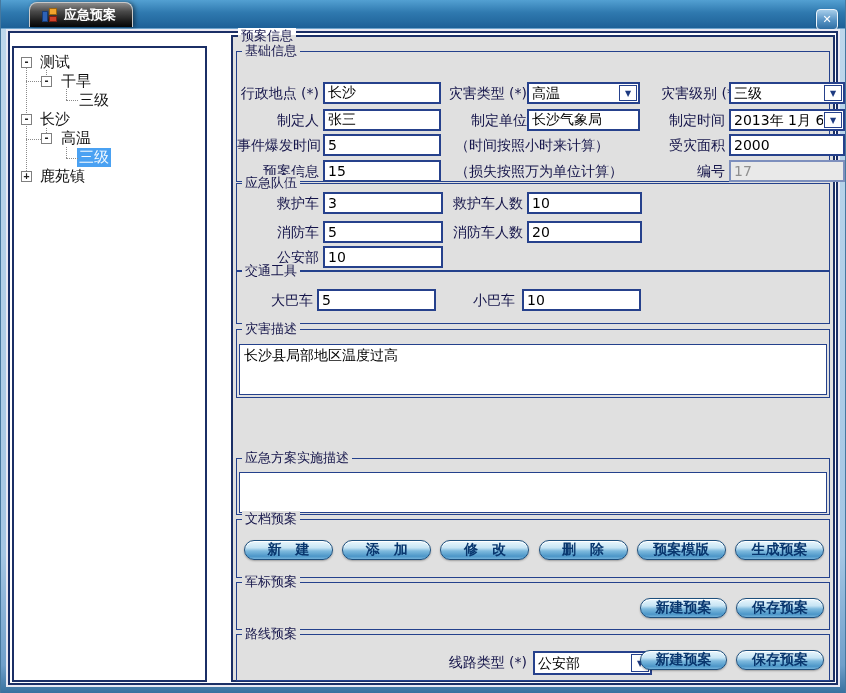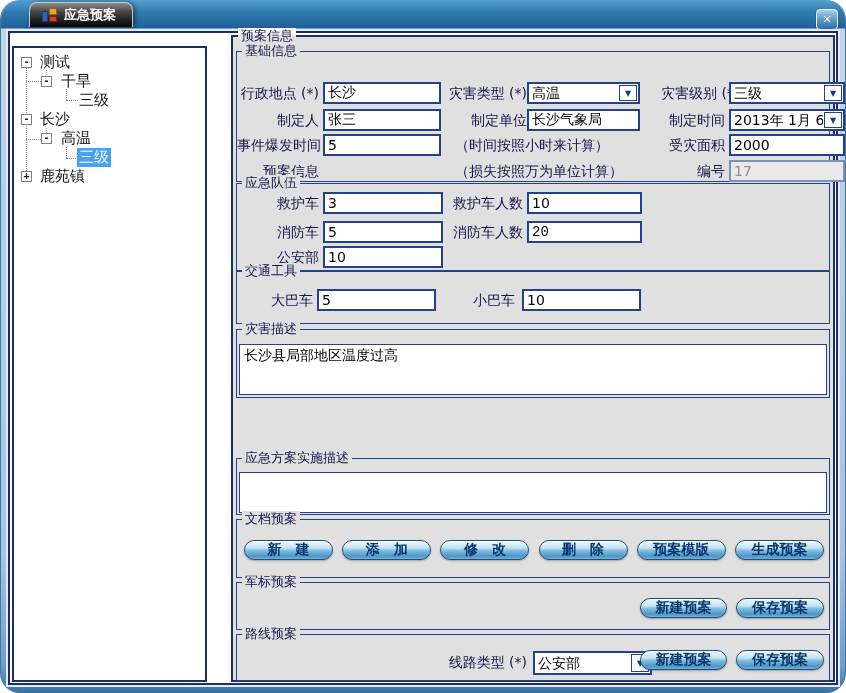--- a/index.html
+++ b/index.html
@@ -1,19 +1,19 @@
 <!DOCTYPE html>
 <html><head>
 <meta charset="utf-8">
 <style>
   html,body{margin:0;padding:0;}
   .stage{position:relative;width:846px;height:693px;overflow:hidden;
     font-family:"DejaVu Sans","Liberation Sans",sans-serif;
     background:linear-gradient(180deg,#bfd8ec 0%,#a4c6e4 80%,#6f9fca 96%,#38719f 100%);
-    border-left:1px solid #46789f;border-right:1px solid #46789f;box-sizing:border-box;border-radius:20px;}
+    border-left:1px solid #46789f;border-right:1px solid #46789f;box-sizing:border-box;}
   
   .caption{position:absolute;left:0;top:0;right:0;height:28px;
     background:linear-gradient(180deg,#53a0d2 0%,#2f79af 45%,#1d6097 100%);
     border-bottom:1px solid #6ea3cc;}
   .tab{position:absolute;left:28px;top:2px;height:24px;display:flex;align-items:center;gap:7px;
     padding:0 16px 0 12px;border:1px solid #c9c9c9;border-bottom:none;border-radius:8px 8px 0 0;
     background:linear-gradient(180deg,#8c8c8c 0%,#4a4a4a 35%,#1c1c1c 75%,#060606 100%);
     color:#fff;font-size:13px;font-weight:bold;box-shadow:2px 0 4px rgba(0,0,0,.45);}
   .appicon{position:relative;width:15px;height:14px;display:inline-block;}
   .appicon i{position:absolute;display:block;}
@@ -161,39 +161,40 @@
         </div>
         <div class="frow" style="top:82px">
           <span class="flabel" style="left:0;width:82px">事件爆发时间</span>
           <input class="tbox" style="left: 86px; width: 118px;" value="5">
           <span class="fhint" style="left:218px">（时间按照小时来计算）</span>
           <span class="flabel" style="left:424px;width:64px">受灾面积</span>
           <input class="tbox" style="left: 492px; width: 116px;" value="2000">
         </div>
         <div class="frow" style="top:108px">
           <span class="flabel" style="left:0;width:82px">预案信息</span>
+          <input class="tbox" style="left: 86px; width: 118px;" value="15">
           <span class="fhint" style="left:218px">（损失按照万为单位计算）</span>
           <span class="flabel" style="left:424px;width:64px">编号</span>
           <input class="tbox dis" style="left: 492px; width: 116px;" disabled="" value="17">
         </div>
       </div>
 
       <div class="gb" style="top:146px;height:88px">
         <span class="lbl">应急队伍</span>
         <div class="frow" style="top:8px">
           <span class="flabel" style="left:0;width:82px">救护车</span>
           <input class="tbox" style="left: 86px; width: 120px;" value="3">
           <span class="flabel" style="left:206px;width:80px">救护车人数</span>
           <input class="tbox" style="left: 290px; width: 115px;" value="10">
         </div>
         <div class="frow" style="top:37px">
           <span class="flabel" style="left:0;width:82px">消防车</span>
           <input class="tbox" style="left: 86px; width: 120px;" value="5">
           <span class="flabel" style="left:206px;width:80px">消防车人数</span>
-          <input class="tbox" style="left: 290px; width: 115px; font-family: Liberation Mono, monospace;" value="20">
+          <input class="tbox" style="left: 290px; width: 115px;" value="20">
         </div>
         <div class="frow" style="top:62px">
           <span class="flabel" style="left:0;width:82px">公安部</span>
           <input class="tbox" style="left: 86px; width: 120px;" value="10">
         </div>
       </div>
 
       <div class="gb" style="top:234px;height:53px">
         <span class="lbl">交通工具</span>
         <div class="frow" style="top:17px">

